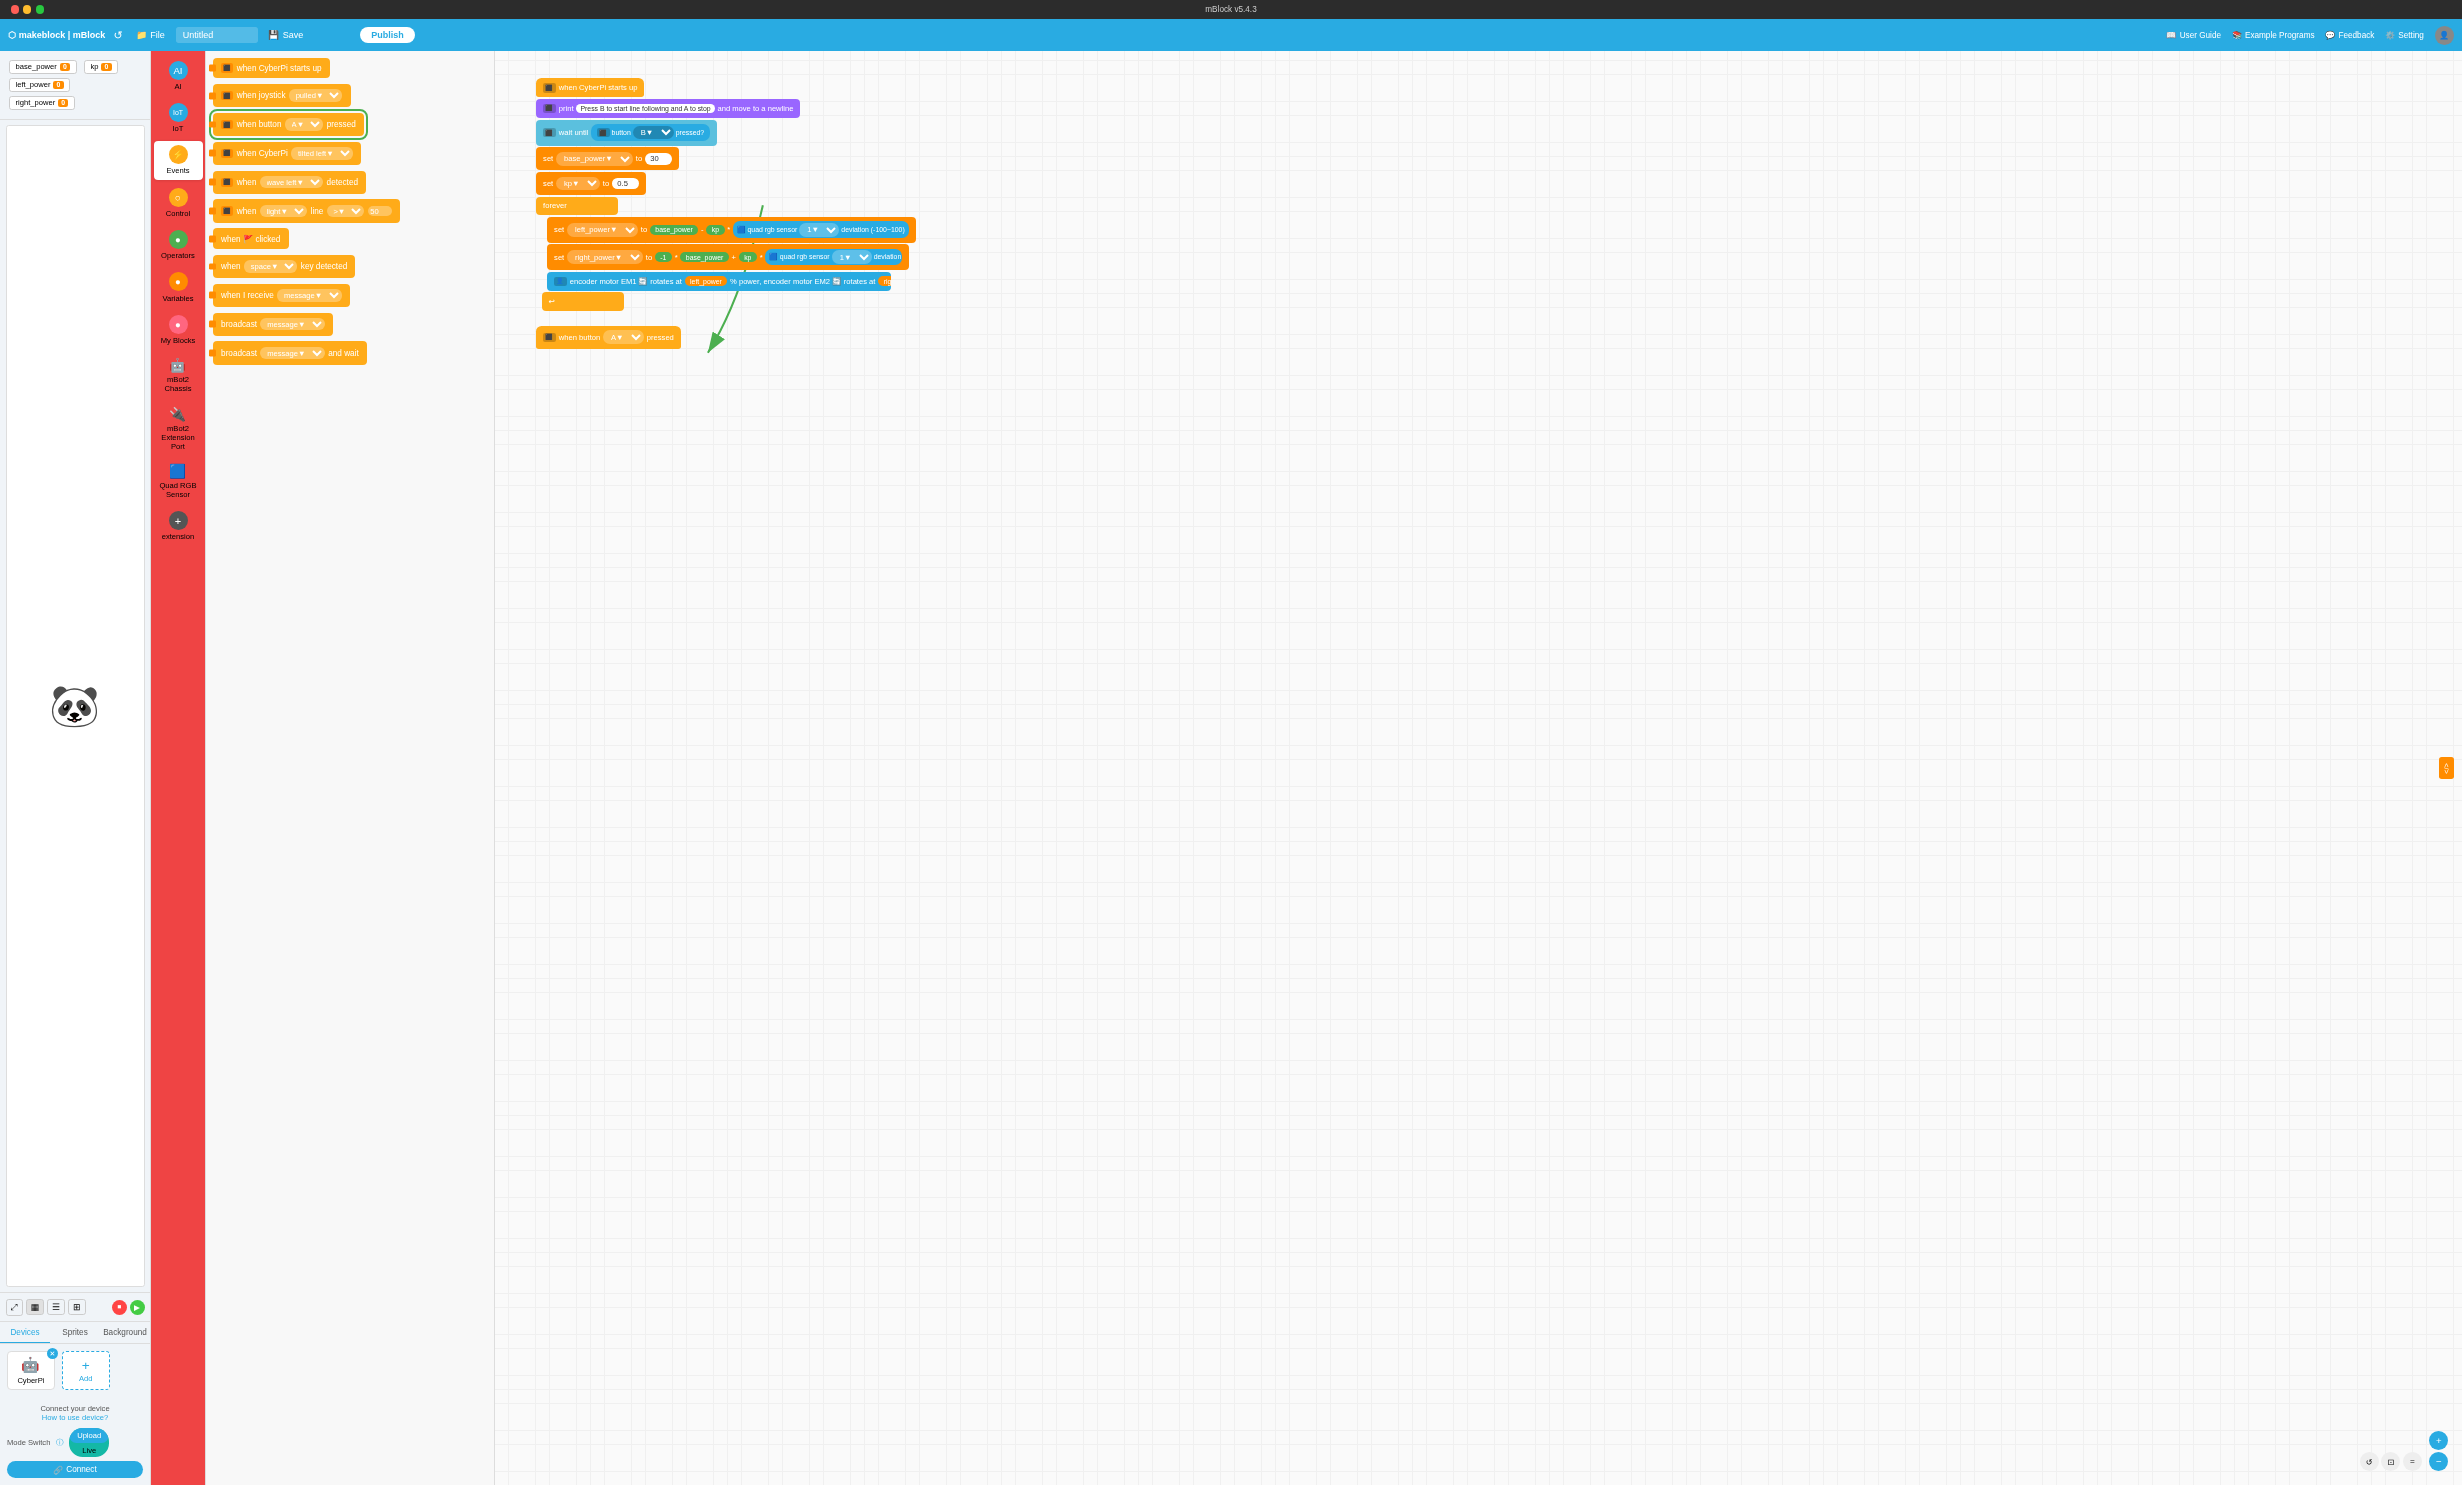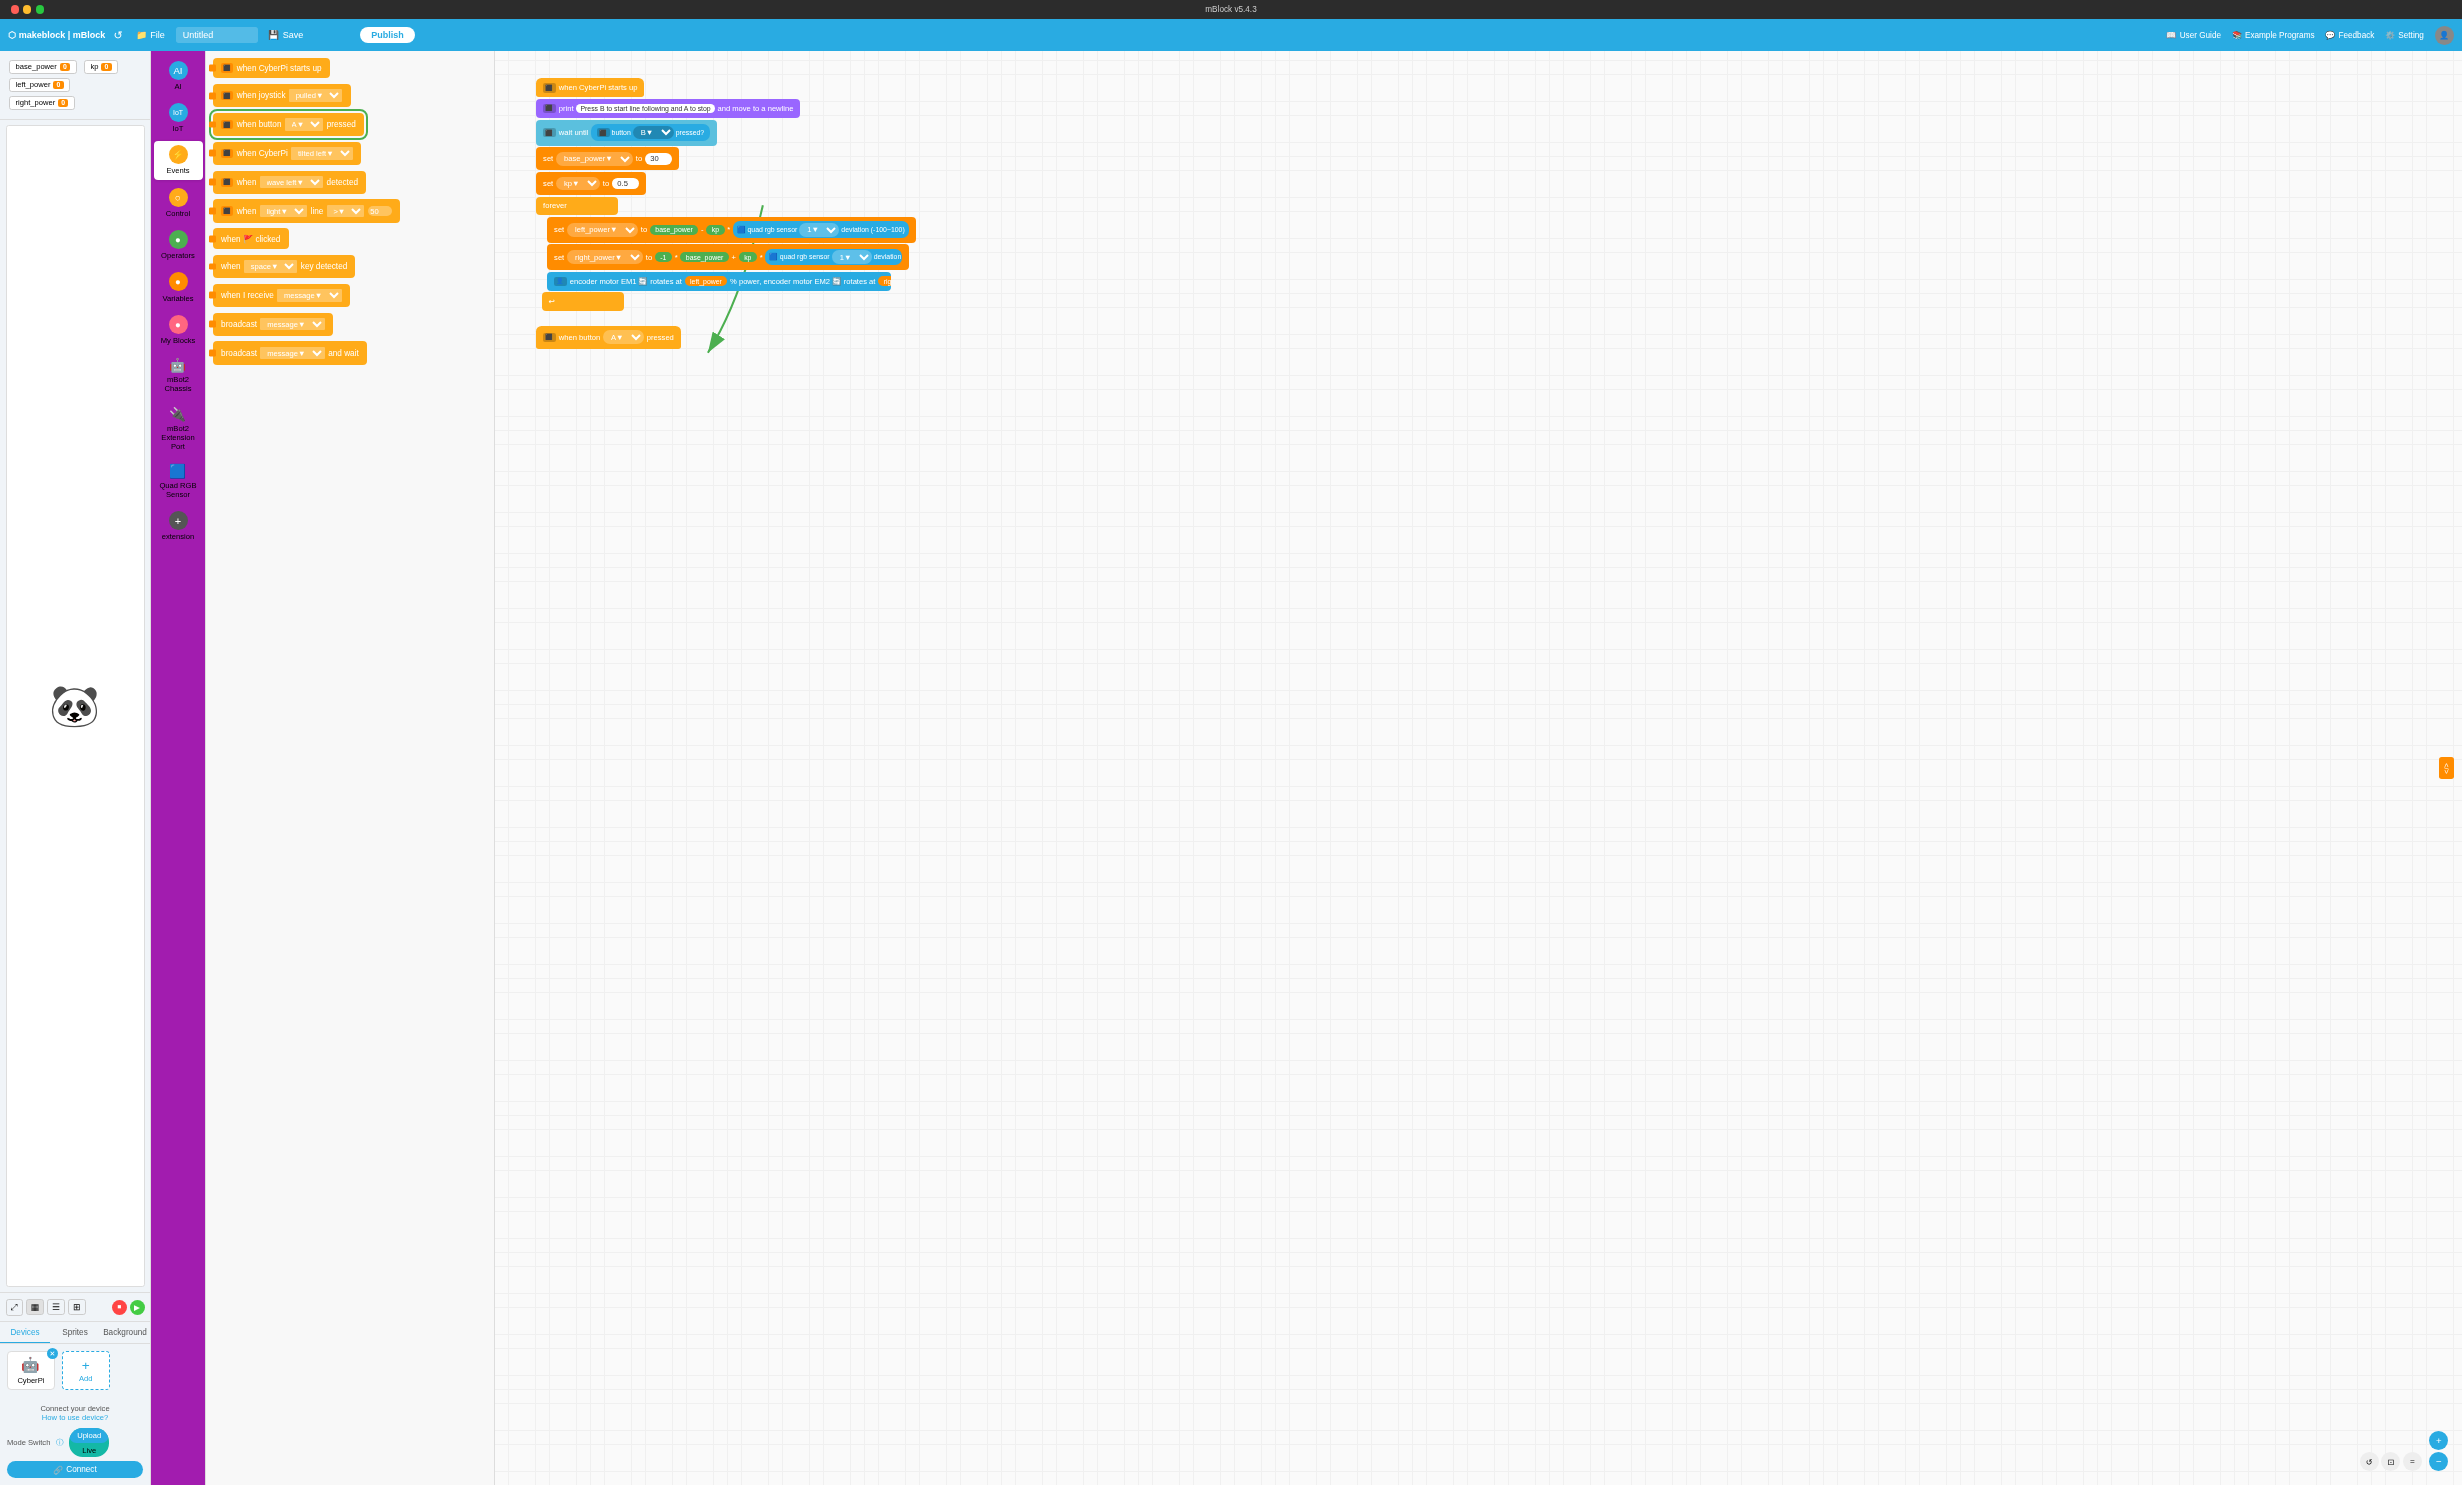--- a/index.html
+++ b/index.html
@@ -303,21 +303,21 @@
     #blocks-panel {
       display: flex;
       flex-direction: column;
       width: 344px;
       background: #f8f8f8;
       border-right: 0.7px solid #ddd;
     }
 
     .blocks-categories {
       width: 55px;
-      background: #a21caf;
+      background: #ef4444;
       display: flex;
       flex-direction: column;
       align-items: center;
       padding: 5.5px 2.7px;
       gap: 4.1px;
       overflow-y: auto;
       border-right: 0.7px solid #ddd;
       flex-shrink: 0;
     }
     .cat-item {
@@ -373,21 +373,21 @@
       border-radius: 1.4px;
     }
     .block-item.selected-block {
       outline: 2.1px solid #4CAF50;
       outline-offset: 1.4px;
     }
     .block-dropdown {
       background: rgba(255,255,255,0.3);
       border: none;
       color: white;
-      border-radius: 1px;
+      border-radius: 6px;
       padding: 0.7px 2.7px;
       font-size: 7.6px;
       cursor: pointer;
     }
     .block-icon {
       background: #ff8c00;
       border-radius: 2.1px;
       width: 12.4px; height: 9.6px;
       display: inline-flex; align-items: center; justify-content: center;
       font-size: 6.2px;

